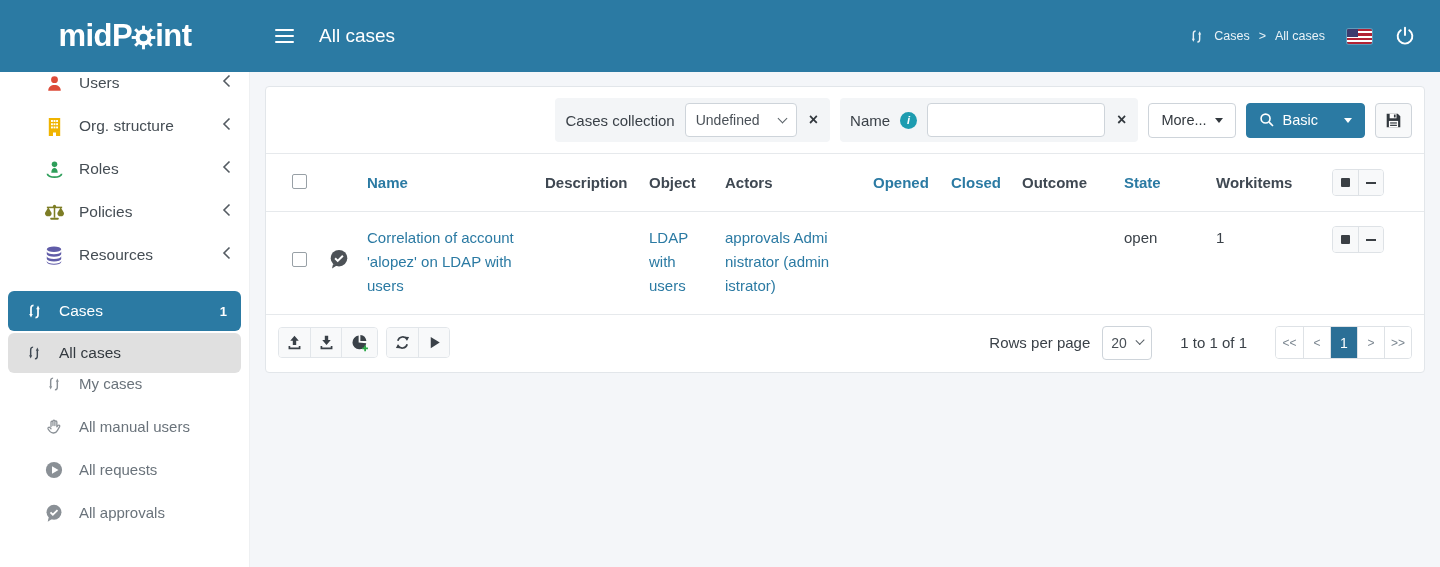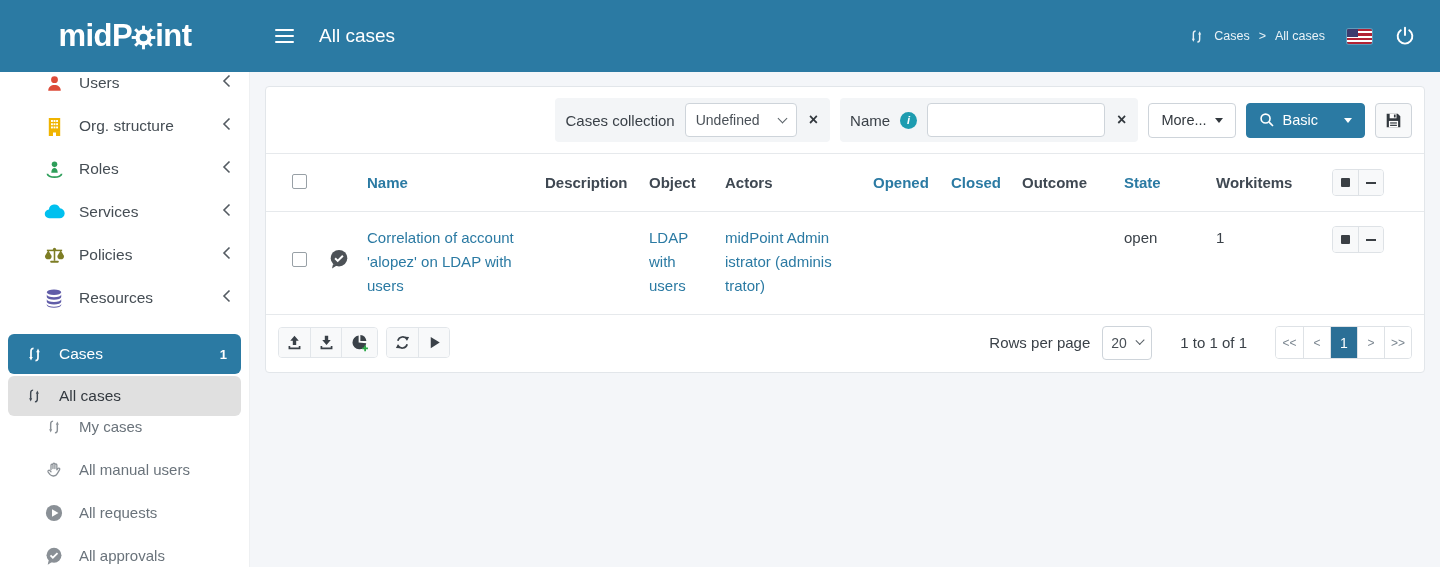--- a/index.html
+++ b/index.html
@@ -251,33 +251,20 @@
         </svg>
       </span>
       <span class="nlabel">Roles</span>
       <span class="chev">
         <svg width="12" height="14" viewBox="0 0 10 14" fill="none" stroke="#545b62" stroke-width="1.6">
             <polyline points="7.5,1.5 2,7 7.5,12.5"></polyline>
           </svg>
       </span>
     </div>
 
-    <div class="nav-item">
-      <span class="nicon">
-        <svg width="21" height="17" viewBox="0 0 22 16" fill="#00c0ef">
-          <path d="M5.5 15 a4.5 4.5 0 0 1 -0.4-9 a6 6 0 0 1 11.6-1.4 a4.2 4.2 0 0 1 -0.5 10.4z"></path>
-        </svg>
-      </span>
-      <span class="nlabel">Services</span>
-      <span class="chev">
-        <svg width="12" height="14" viewBox="0 0 10 14" fill="none" stroke="#545b62" stroke-width="1.6">
-            <polyline points="7.5,1.5 2,7 7.5,12.5"></polyline>
-          </svg>
-      </span>
-    </div>
 
     <div class="nav-item">
       <span class="nicon">
         <svg width="21" height="18" viewBox="0 0 22 18" fill="#7d7d25">
           <rect x="10.2" y="2" width="1.6" height="13"></rect>
           <rect x="3" y="3.4" width="16" height="1.6"></rect>
           <circle cx="11" cy="3" r="1.6"></circle>
           <path d="M1 10 l3.5-6 3.5 6 a3.5 3.5 0 0 1 -7 0z"></path>
           <path d="M14 10 l3.5-6 3.5 6 a3.5 3.5 0 0 1 -7 0z"></path>
           <rect x="6.5" y="15" width="9" height="2" rx="0.8"></rect>
@@ -469,21 +456,21 @@
             <td class="vmid">
               <svg width="20" height="20" viewBox="0 0 20 20">
                 <circle cx="10" cy="9.2" r="8.3" fill="#4d5257"></circle>
                 <polygon points="4,15.2 8.6,16 3,19.6" fill="#4d5257"></polygon>
                 <path d="M6.1 9.3 l2.6 2.6 5.2-5.2" stroke="#fff" stroke-width="2" fill="none"></path>
               </svg>
             </td>
             <td><a class="tlink w-name">Correlation of account 'alopez' on LDAP with users</a></td>
             <td></td>
             <td><a class="tlink w-obj">LDAP with users</a></td>
-            <td><a class="tlink w-act">midPoint Administrator (administrator)</a></td>
+            <td><a class="tlink w-act">approvals Administrator (administrator)</a></td>
             <td></td>
             <td></td>
             <td></td>
             <td>open</td>
             <td>1</td>
             <td style="padding-left:28px;">
               <span class="cfg-group">
                 <span class="cfg-btn">
                     <span class="sq"></span>
                   </span>

